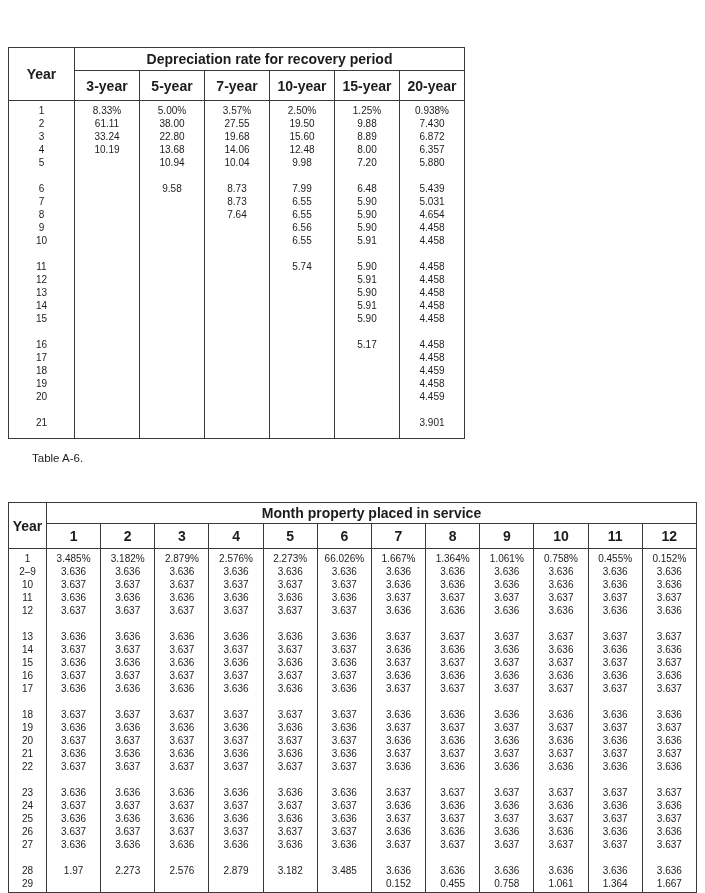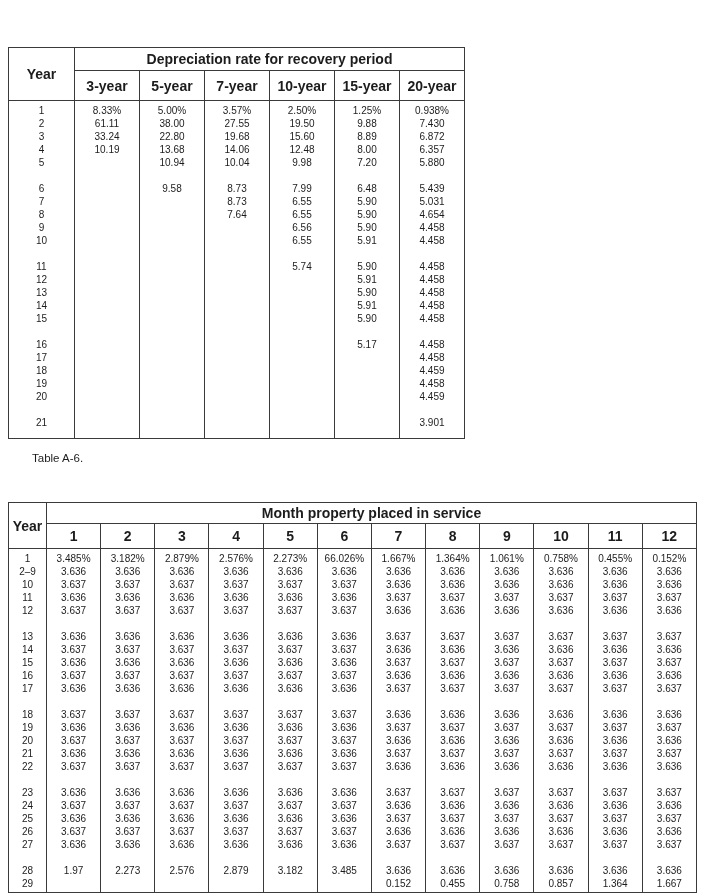--- a/index.html
+++ b/index.html
@@ -722,21 +722,21 @@
         <th>29</th>
         <td></td>
         <td></td>
         <td></td>
         <td></td>
         <td></td>
         <td></td>
         <td>0.152</td>
         <td>0.455</td>
         <td>0.758</td>
-        <td>0.857</td>
+        <td>1.061</td>
         <td>1.364</td>
         <td>1.667</td>
       </tr>
       <tr class="end-spacer">
         <th></th>
         <td></td>
         <td></td>
         <td></td>
         <td></td>
         <td></td>

